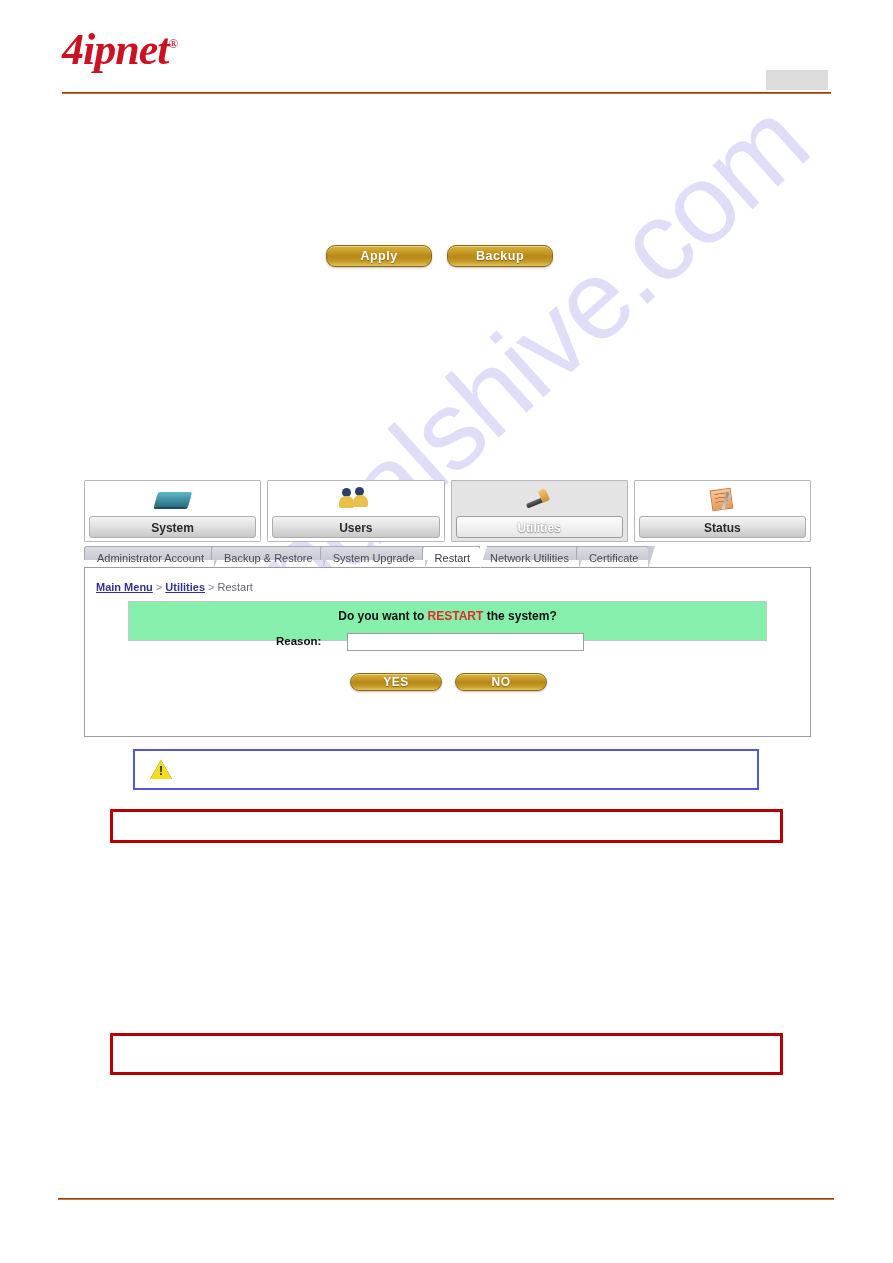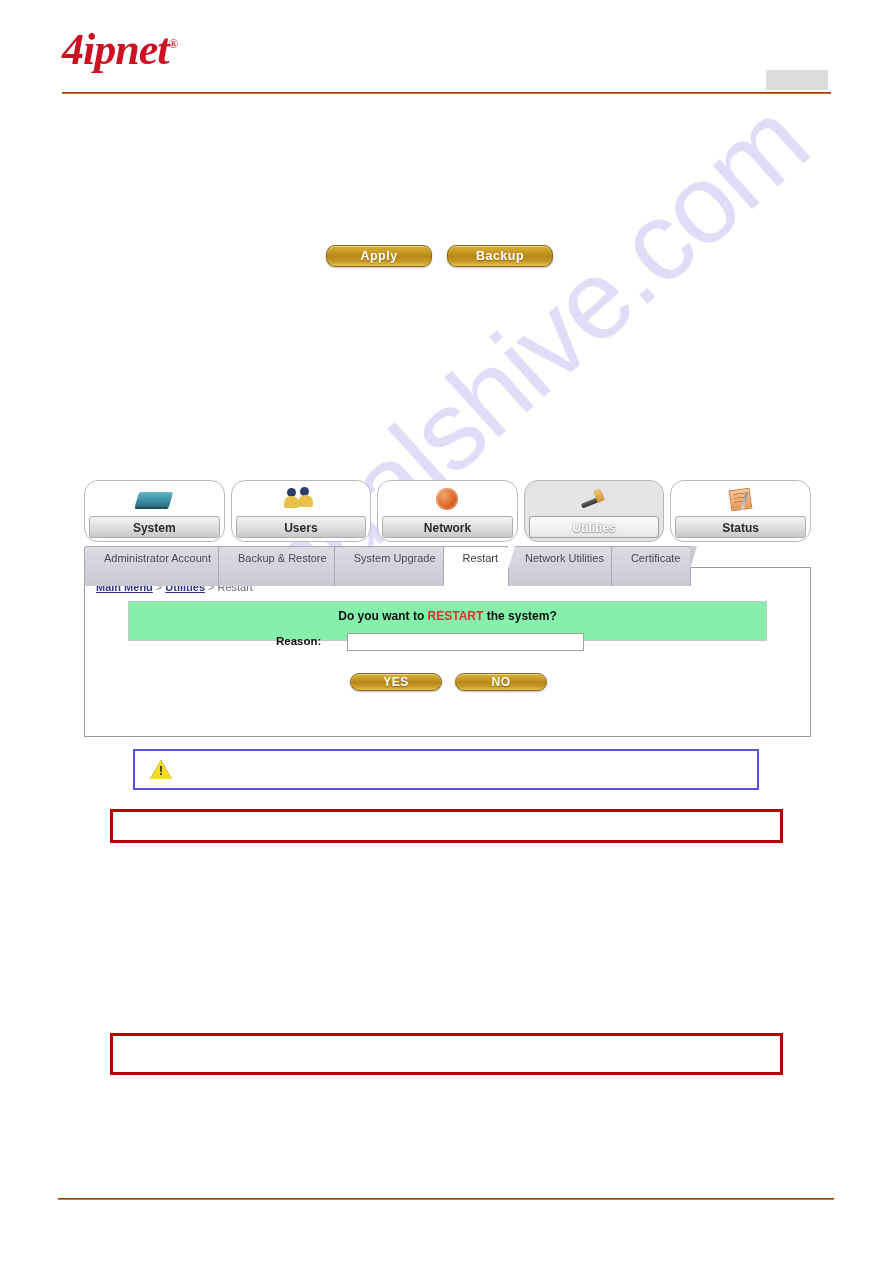--- a/index.html
+++ b/index.html
@@ -167,21 +167,21 @@
     height: 62px;
     display: flex;
     gap: 6px;
     z-index: 10;
   }
   .nav-tile {
     flex: 1;
     position: relative;
     box-sizing: border-box;
     border: 1px solid #b9b9b9;
-    border-radius: 14px;
+    border-radius: 1px;
     background: #ffffff;
     cursor: pointer;
   }
   .nav-tile.active {
     background: #e4e4e4;
   }
   .nav-tile .tile-icon {
     position: absolute;
     left: 0;
     top: 2px;
@@ -269,23 +269,23 @@
   #sub-tabs {
     position: absolute;
     left: 84px;
     top: 546px;
     height: 22px;
     z-index: 12;
     display: flex;
   }
   .sub-tab {
     position: relative;
-    height: 40px;
+    height: 14px;
     line-height: 22px;
-    padding: 0 10px 0 19px;
+    padding: 0 10px 0 12px;
     font-size: 11px;
     color: #4a4a56;
     background: linear-gradient(to bottom,#dcdce4 0%, #c9c9d4 100%);
     border: 1px solid #a9a9b8;
     border-bottom: none;
     border-radius: 3px 3px 0 0;
     margin-right: -4px;
     box-sizing: border-box;
     white-space: nowrap;
     cursor: pointer;
@@ -511,24 +511,20 @@
         <span class="ico-users">
           <i class="head" style="left:3px;top:1px;"></i>
           <i class="head" style="left:16px;top:0px;"></i>
           <i class="body" style="left:0px;top:9px;"></i>
           <i class="body" style="left:14px;top:8px;"></i>
         </span>
       </div>
       <div class="tile-label">Users</div>
     </div>
 
-    <div class="nav-tile">
-      <div class="tile-icon"><span class="ico-globe"></span></div>
-      <div class="tile-label">Network</div>
-    </div>
 
     <div class="nav-tile active">
       <div class="tile-icon">
         <span class="ico-hammer"><i class="handle"></i><i class="head"></i></span>
       </div>
       <div class="tile-label">Utilities</div>
     </div>
 
     <div class="nav-tile">
       <div class="tile-icon">

